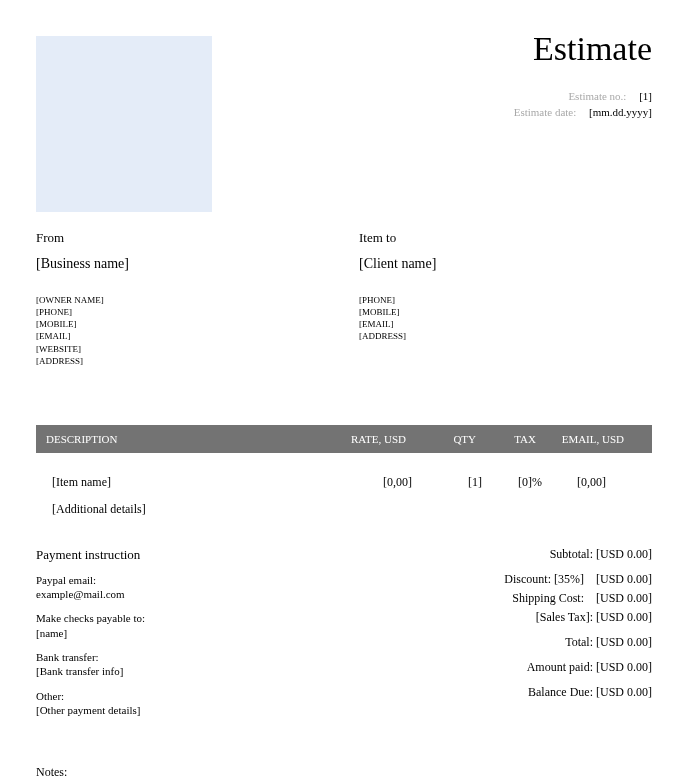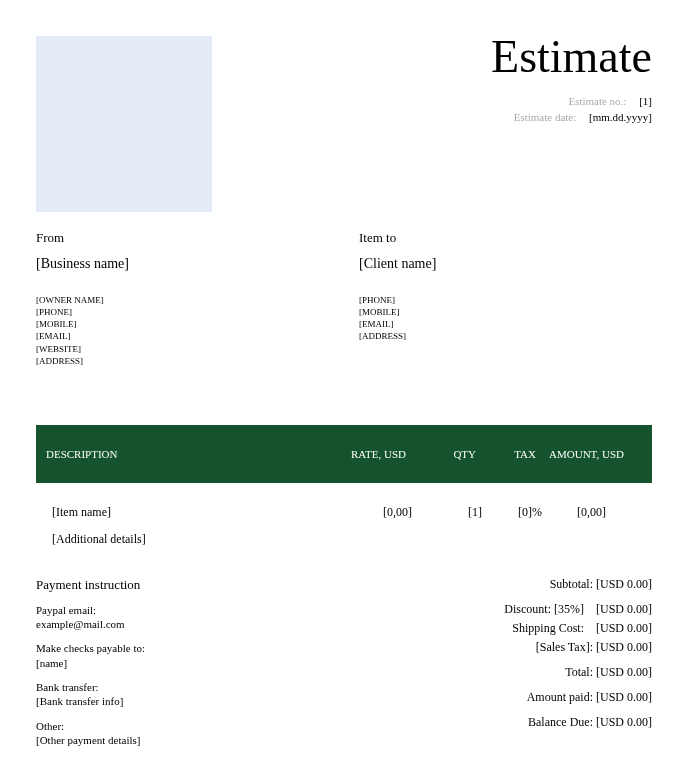--- a/index.html
+++ b/index.html
@@ -13,38 +13,38 @@
     font-size: 12px;
   }
   .top-row { display: flex; justify-content: space-between; }
   .logo-box {
     width: 176px;
     height: 176px;
     background: #e4ecf8;
   }
   .title-block { text-align: right; }
   .title {
-    font-size: 46px;
+    font-size: 34px;
     font-weight: normal;
     margin-top: -6px;
   }
-  .meta { color: #a9a9a9; font-size: 11px; margin-top: 12px; }
+  .meta { color: #a9a9a9; font-size: 11px; margin-top: 22px; }
   .meta div { margin-top: 4px; }
   .meta .val { color: #000; display: inline-block; margin-left: 10px; }
   .contacts { display: flex; margin-top: 18px; gap: 30px; }
   .col { width: 320px; }
   .col h4 { font-size: 13px; font-weight: normal; margin-bottom: 10px; }
   .col .name { font-size: 14px; margin-bottom: 22px; }
   .col .small { font-size: 9px; line-height: 1.35; }
   .table { margin-top: 58px; width: 100%; }
   .thead {
-    background: #14532d;
+    background: #737373;
     color: #fff;
     display: flex;
-    padding: 23px 10px;
+    padding: 8px 10px;
     font-size: 11px;
   }
   .c-desc { flex: 0 0 260px; }
   .c-rate { flex: 0 0 100px; text-align: right; }
   .c-qty  { flex: 0 0 70px;  text-align: right; }
   .c-tax  { flex: 0 0 60px;  text-align: right; }
   .c-amt  { flex: 1; text-align: right; padding-right: 18px; }
   .trow {
     display: flex;
     padding: 22px 10px 6px 16px;
@@ -106,21 +106,21 @@
     </div>
   </div>
 </div>
 
 <div class="table">
   <div class="thead">
     <div class="c-desc">DESCRIPTION</div>
     <div class="c-rate">RATE, USD</div>
     <div class="c-qty">QTY</div>
     <div class="c-tax">TAX</div>
-    <div class="c-amt">AMOUNT, USD</div>
+    <div class="c-amt">EMAIL, USD</div>
   </div>
   <div class="trow">
     <div class="c-desc">[Item name]</div>
     <div class="c-rate">[0,00]</div>
     <div class="c-qty">[1]</div>
     <div class="c-tax">[0]%</div>
     <div class="c-amt">[0,00]</div>
   </div>
   <div class="details">[Additional details]</div>
 </div>

